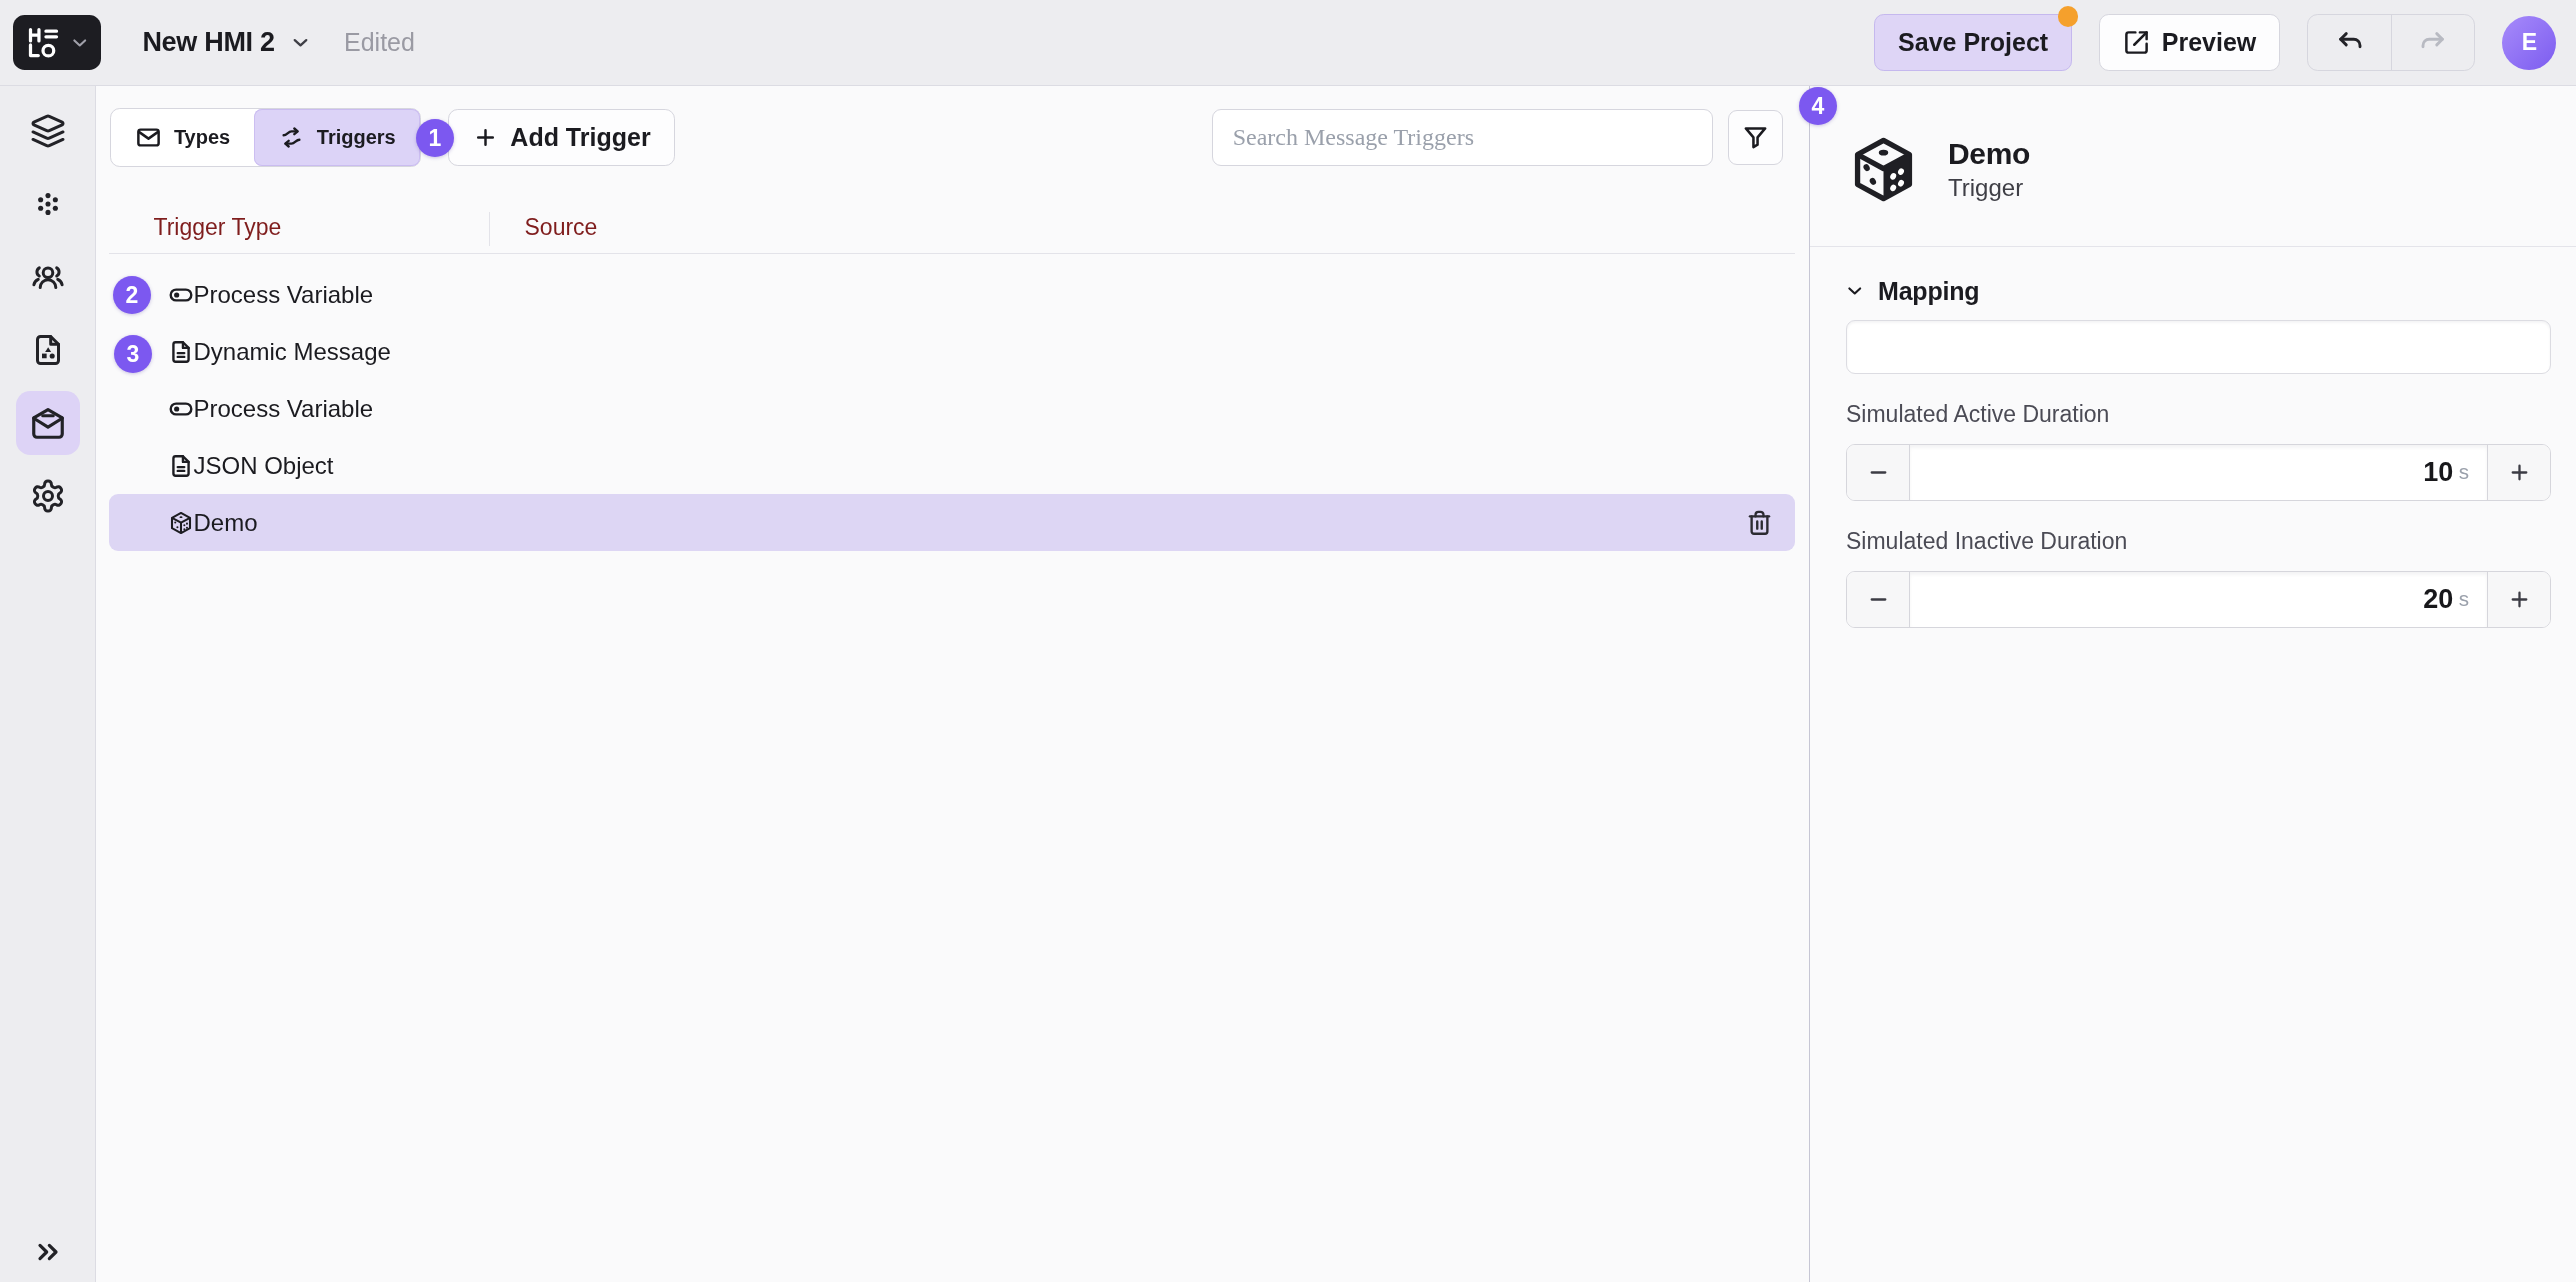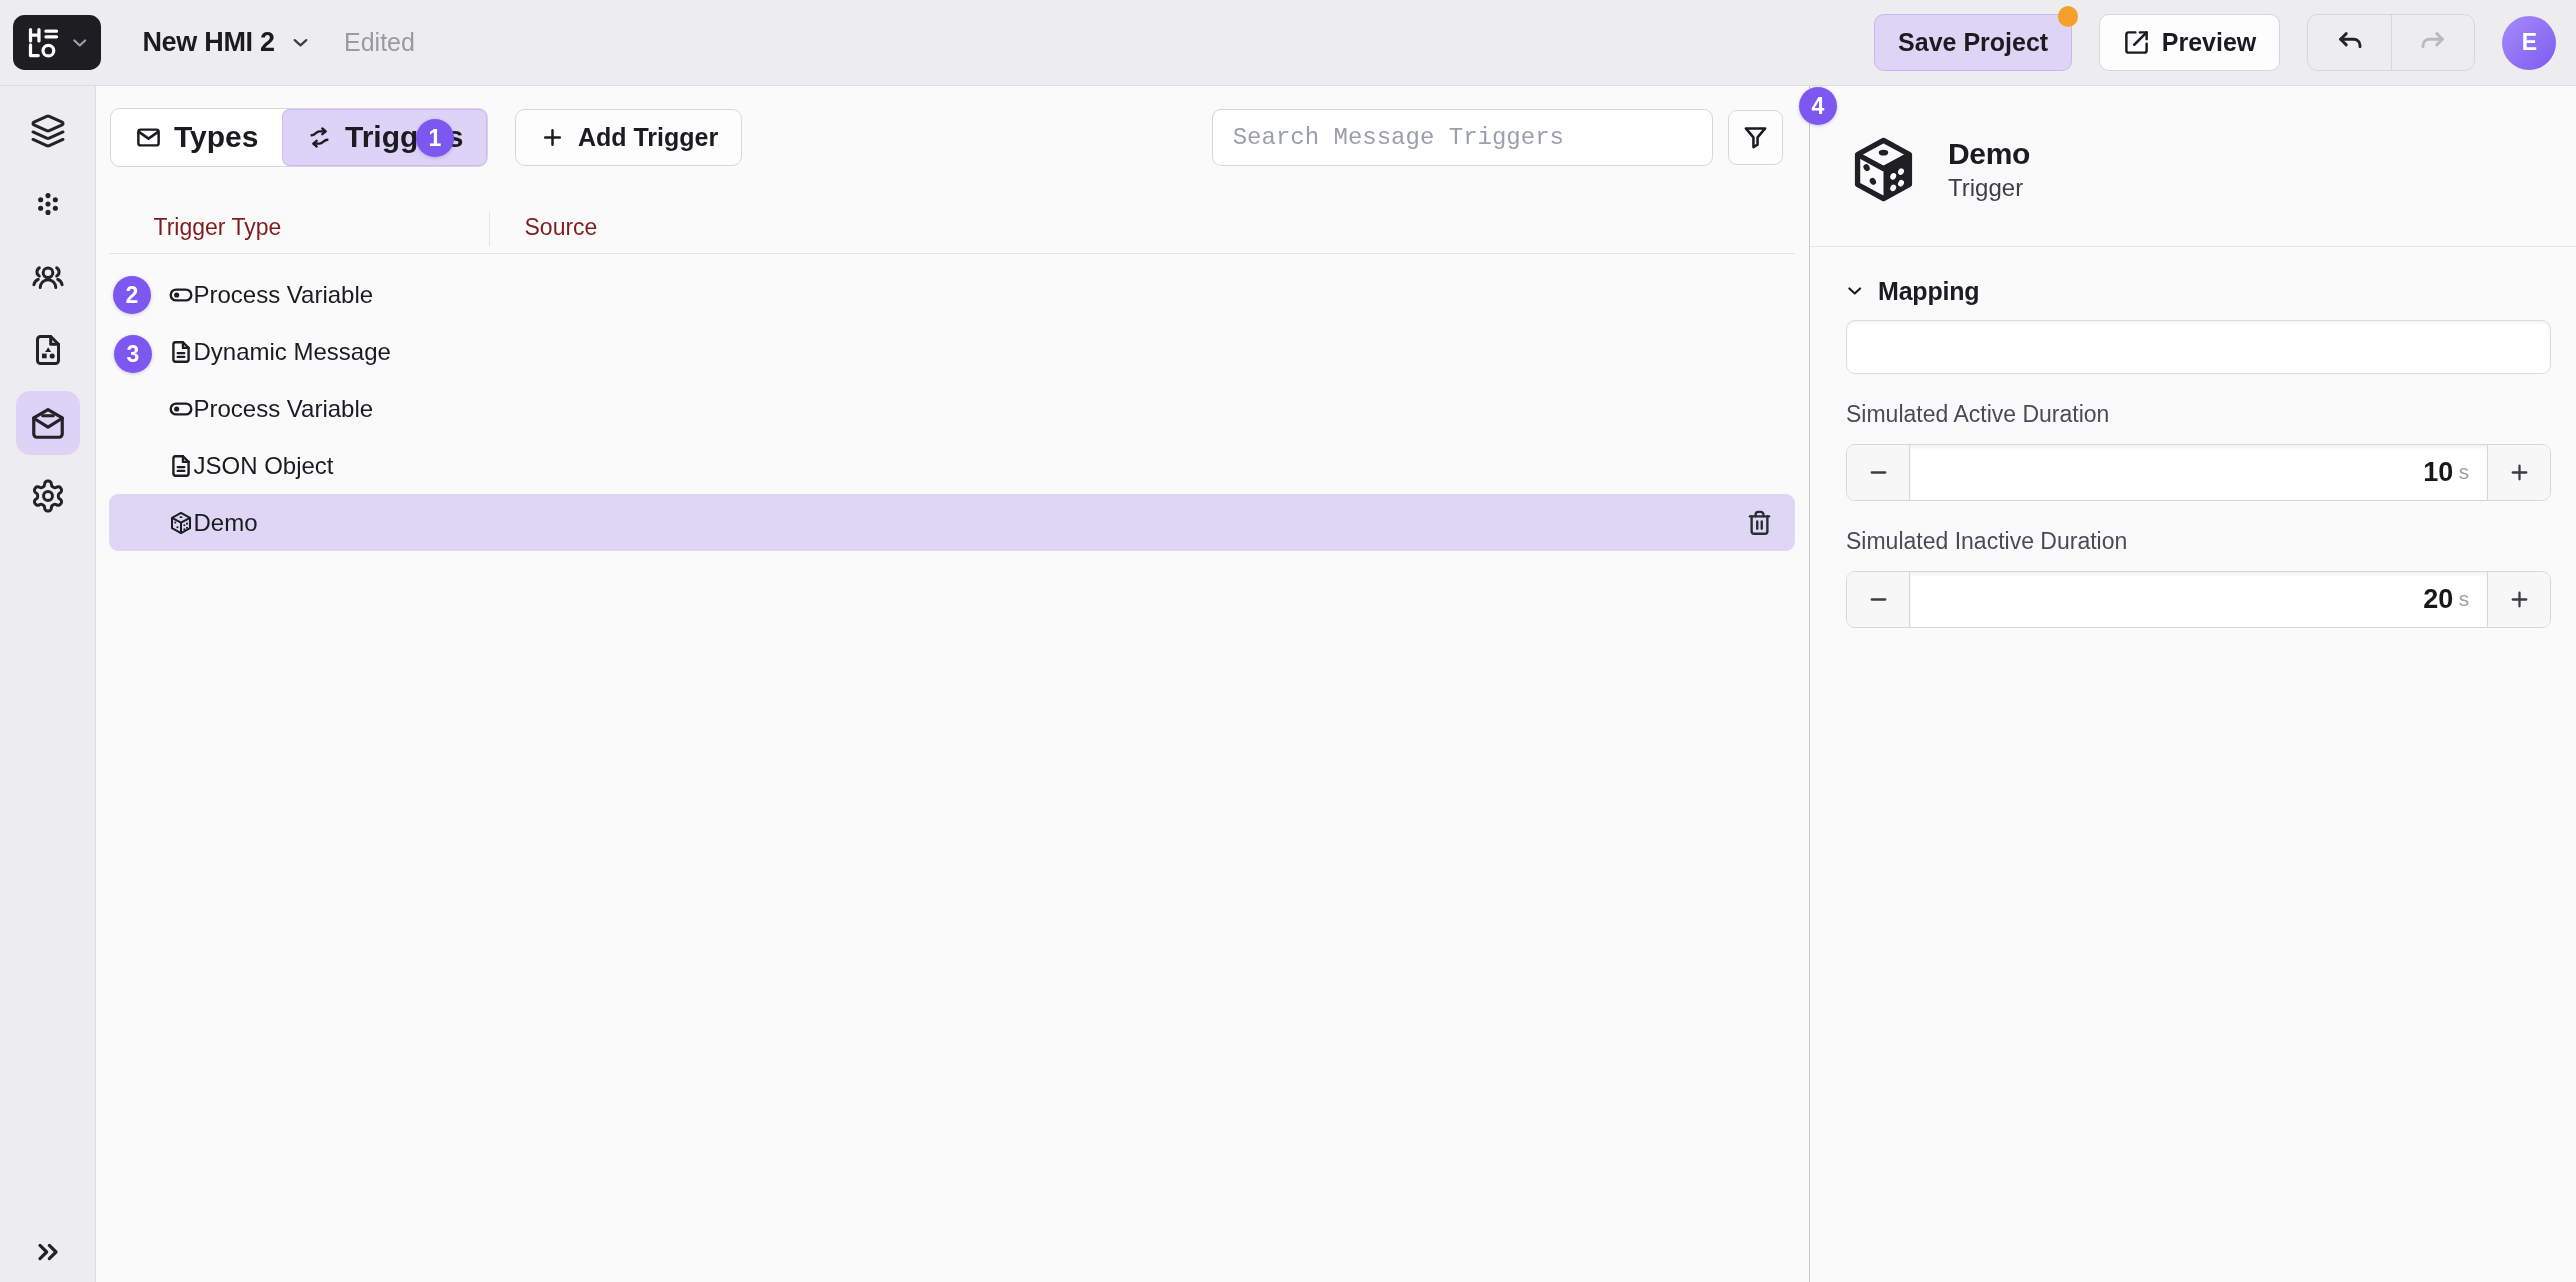--- a/index.html
+++ b/index.html
@@ -43,28 +43,28 @@
     margin-bottom:9px; }
   .side-item.selected { background:#ddd3f6; }
   .side-expand { position:absolute; bottom:14.3px; left:0; width:96px; display:flex;
     justify-content:center; color:#222227; cursor:pointer; }
 
   
   #main { position:absolute; left:96px; top:86px; width:1713px; bottom:0; background:#fafafb; }
   .toolbar { display:flex; align-items:center; height:59px; margin:21.5px 26px 0 14.3px; }
   .segmented { display:flex; height:59px; border:1.8px solid #d6d6de; border-radius:9.8px;
     background:#fff; overflow:visible; }
-  .seg-tab { display:flex; align-items:center; gap:11.6px; padding:0 24px; font-size:30px;
+  .seg-tab { display:flex; align-items:center; gap:11.6px; padding:0 24px; font-size:20px;
     font-weight:600; cursor:pointer; border-radius:8px; color:#1b1b20; }
   .seg-tab.active { background:#dcd3f7; box-shadow:0 0 0 0.9px #cabcf0 inset; }
   .add-btn { margin-left:27px; }
   .search-wrap { margin-left:auto; display:flex; align-items:center; gap:15px; }
   .search-input { width:501px; height:57px; border:1.8px solid #d6d6de; border-radius:9px;
     background:#fff; font-size:24px; padding:0 19.7px; color:#000000; outline:none;
-    font-family:Liberation Mono, monospace; }
+    font-family:Liberation Serif, serif; }
   .search-input::placeholder { color:#9aa0ab; }
   .filter-btn { width:55px; height:55px; border:1.8px solid #d6d6de; border-radius:9px;
     background:#fdfdfe; display:flex; align-items:center; justify-content:center;
     cursor:pointer; color:#1b1b20; }
 
   .table-wrap { margin:0 14.3px 0 12.5px; }
   .thead { position:relative; height:43px; margin-top:44px; border-bottom:1.8px solid #e3e3e9; }
   .th { position:absolute; top:3.6px; font-size:23px; color:#7f1d1d; }
   .th-type { left:45px; }
   .th-source { left:416px; }

